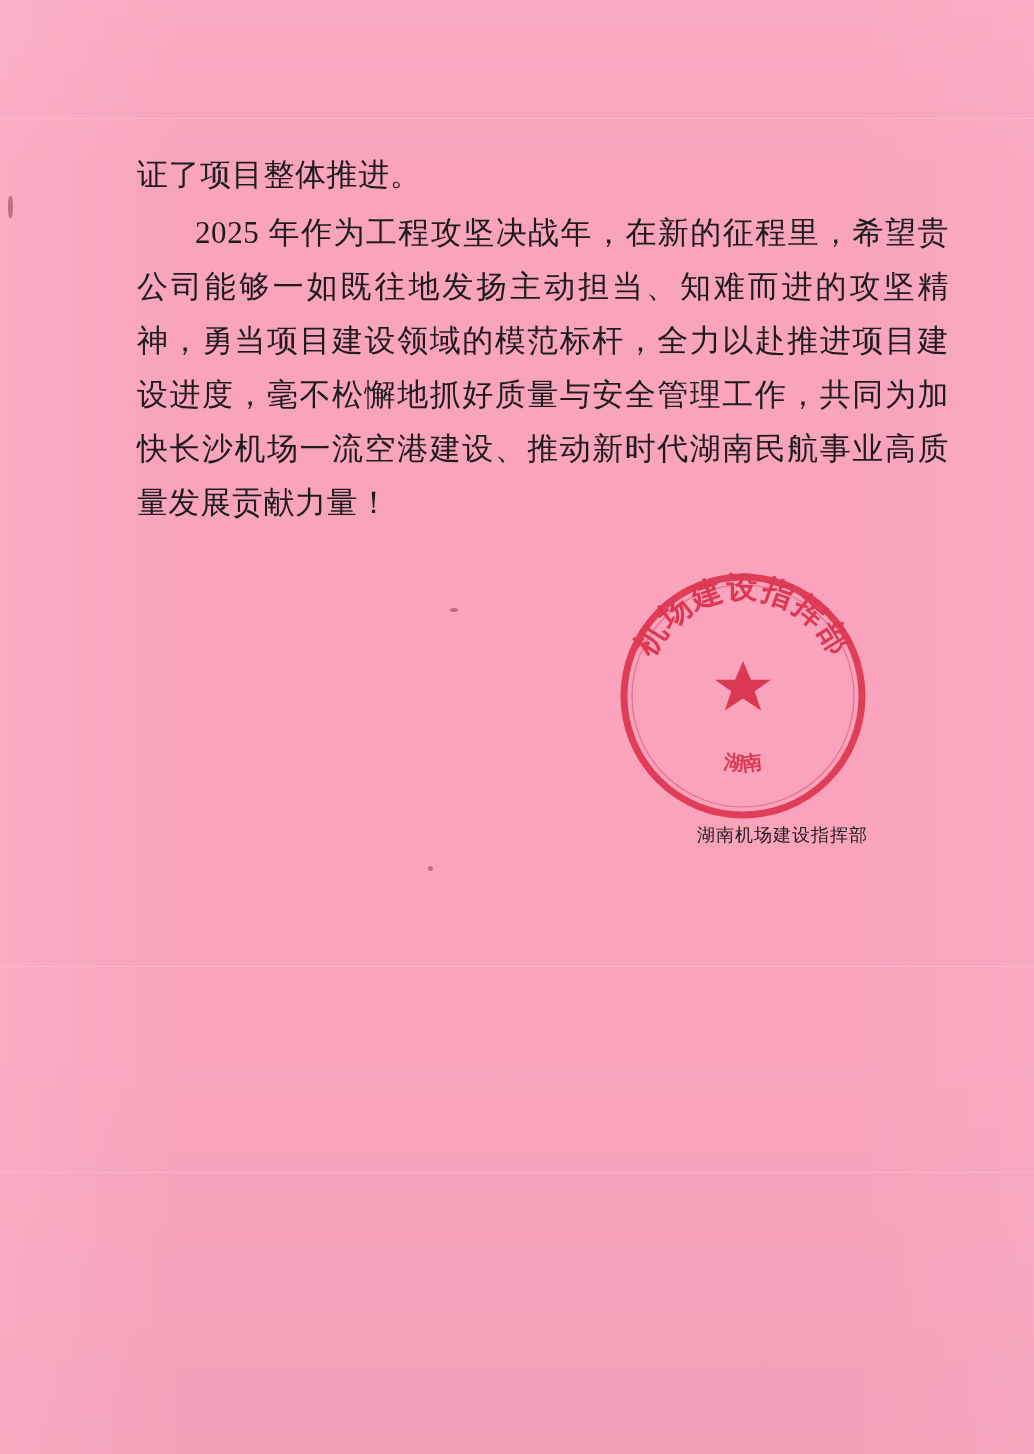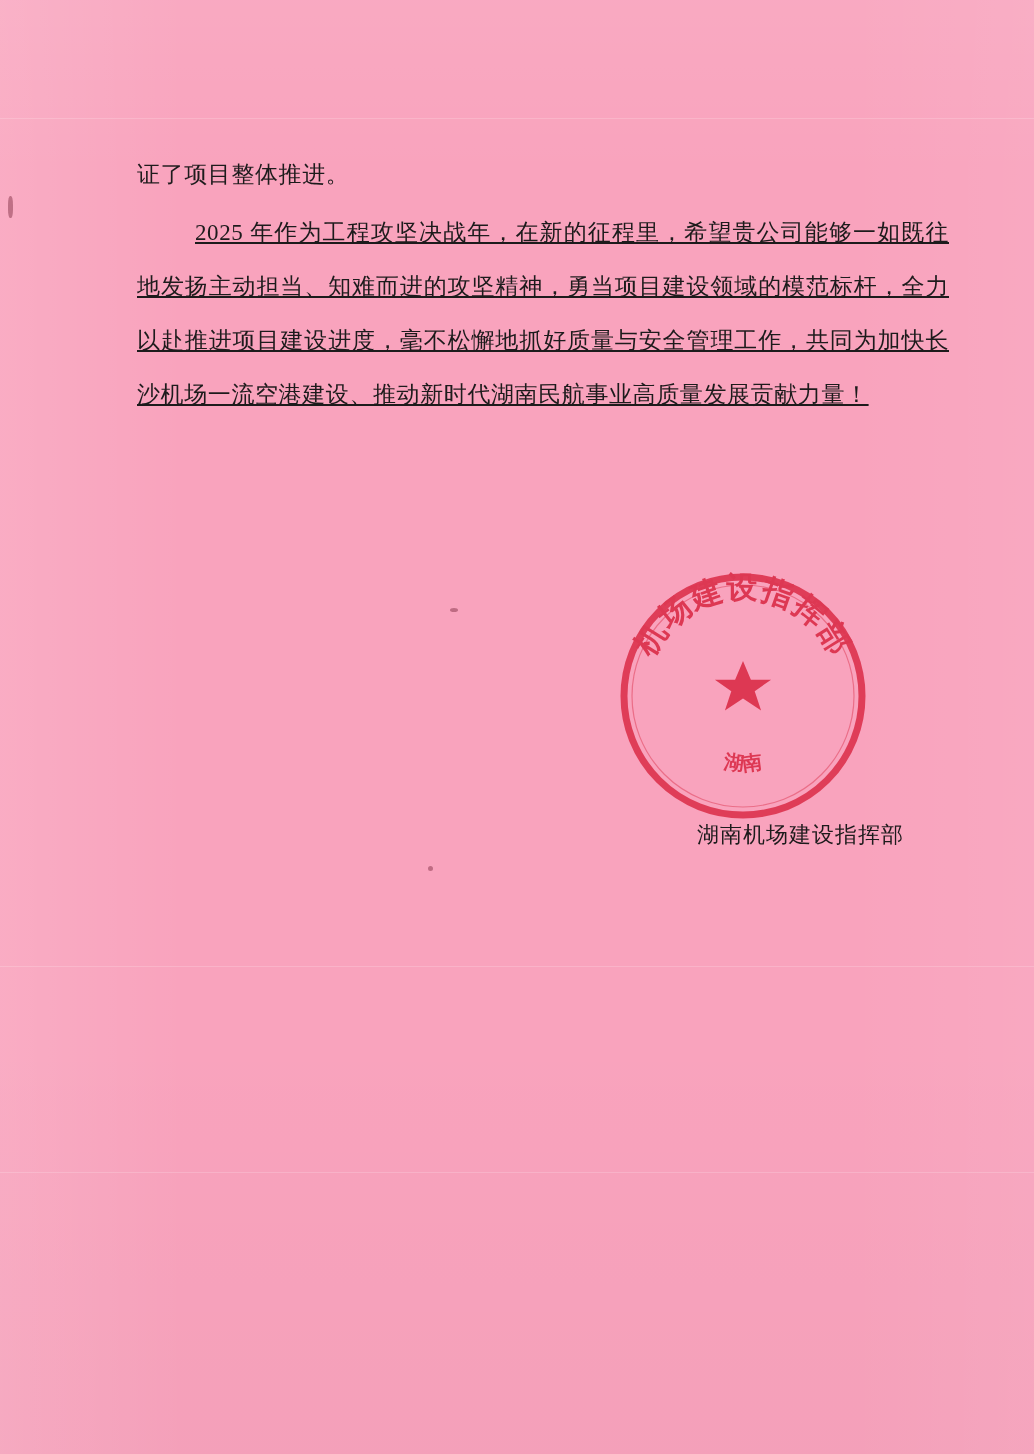--- a/index.html
+++ b/index.html
@@ -38,45 +38,44 @@
 
   .doc-body {
     position: absolute;
     left: 137px;
     top: 148px;
     width: 812px;
   }
 
   p.para {
     margin: 0 0 0 0;
-    font-size: 23px;
+    font-size: 31px;
     line-height: 54px;
     color: #1d1b1c;
     letter-spacing: 0.6px;
     text-align: justify;
     text-justify: inter-ideograph;
     font-family: "Liberation Serif", "DejaVu Serif", serif;
   }
   p.para.indent {
     text-indent: 58px;
-    text-decoration: underline;
   }
   p.para + p.para {
     margin-top: 4px;
   }
 
   .signature-block {
     position: absolute;
     left: 560px;
     top: 660px;
     width: 330px;
     text-align: left;
   }
   .sig-line {
-    font-size: 22px;
+    font-size: 18px;
     line-height: 54px;
     color: #1d1b1c;
     letter-spacing: 1px;
     white-space: nowrap;
   }
   .sig-line.date {
     padding-left: 28px;
   }
 
   

